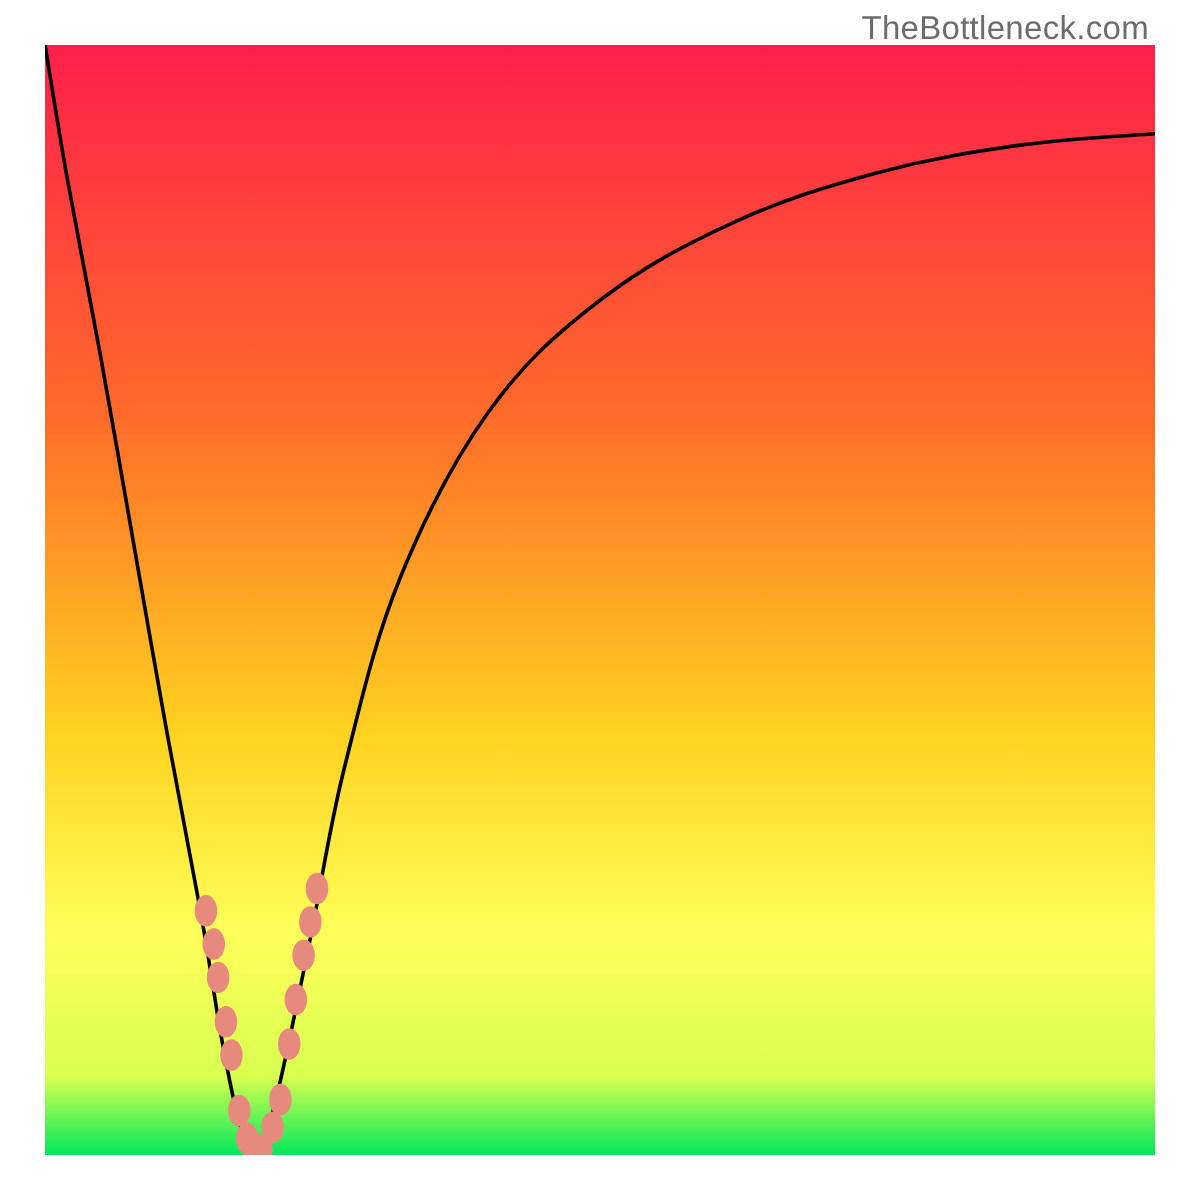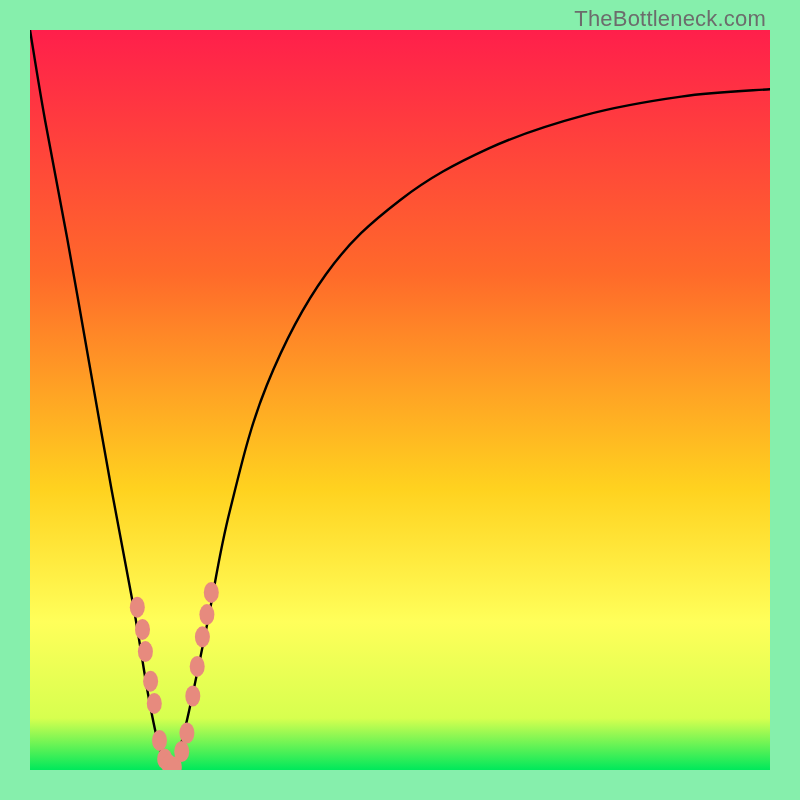--- a/index.html
+++ b/index.html
@@ -8,21 +8,21 @@
     width: 800px;
     height: 800px;
     overflow: hidden;
     background: #000;
     font-family: Arial, Helvetica, sans-serif;
   }
   .stage {
     position: relative;
     width: 800px;
     height: 800px;
-    background: #86efac;
+    background: #ffffff;
   }
   .plot-area {
     position: absolute;
     left: 30px;
     top: 30px;
     width: 740px;
     height: 740px;
     overflow: hidden;
   }
   .gradient-bg {

